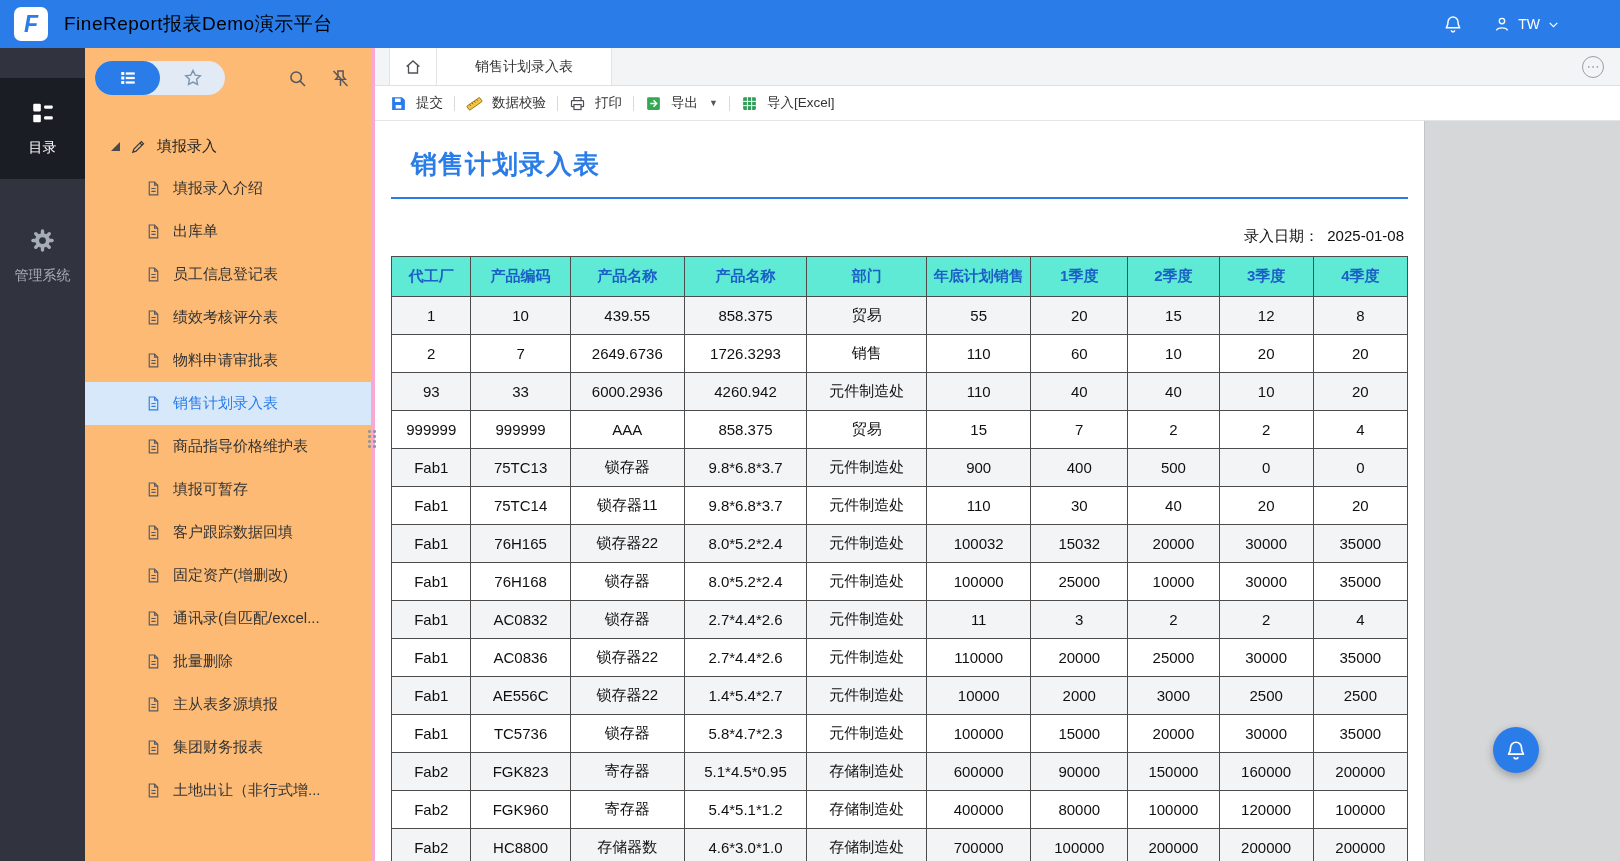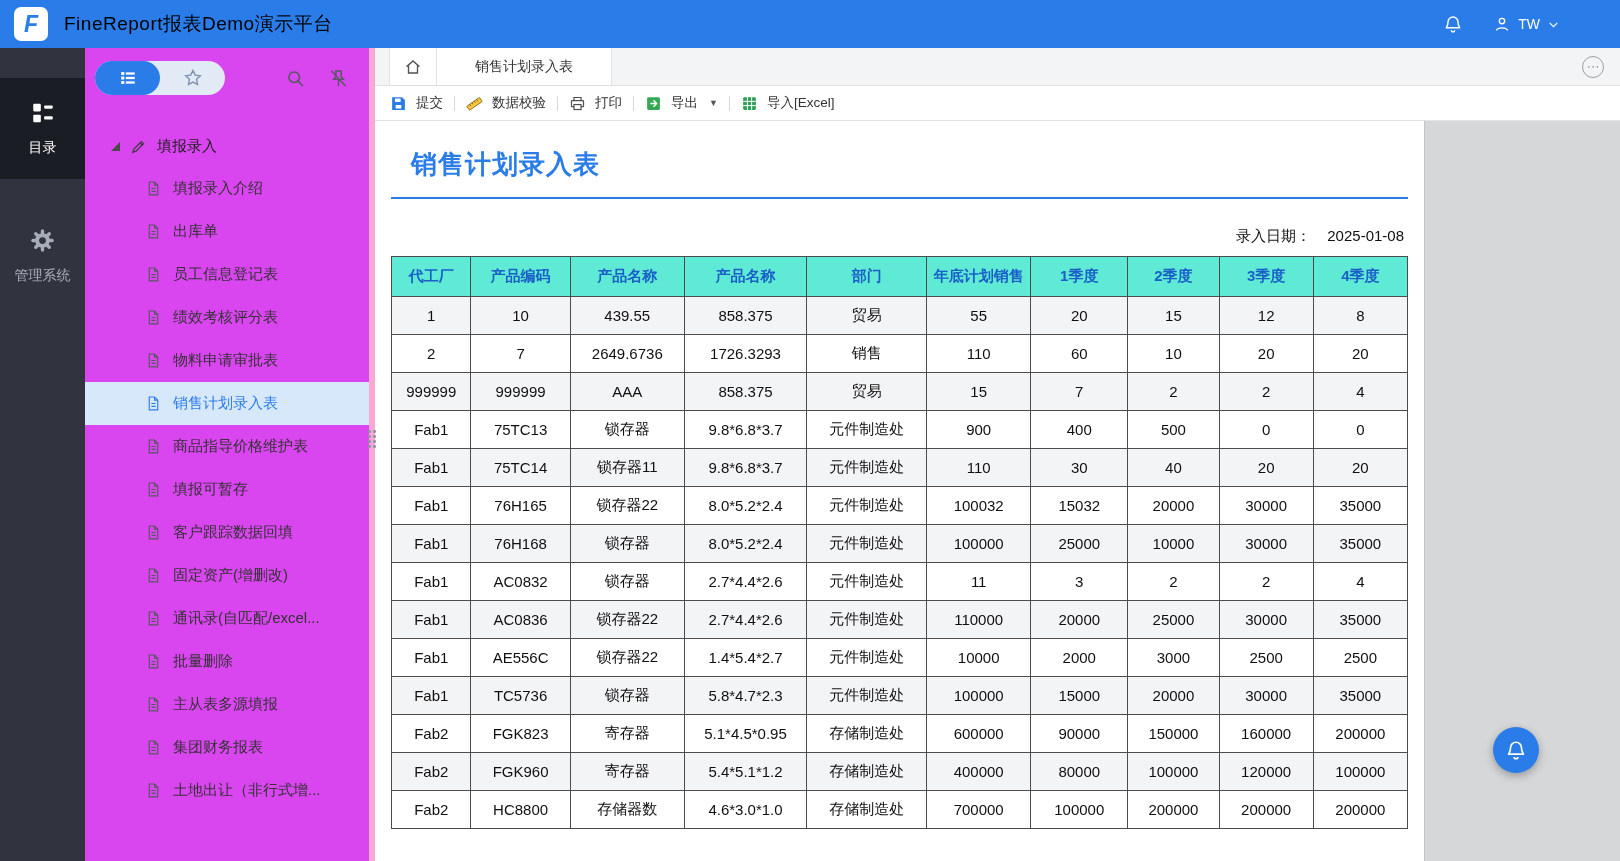--- a/index.html
+++ b/index.html
@@ -18,21 +18,21 @@
 
   
   .body-row { flex:1; display:flex; min-height:0; }
 
   
   .rail { width:85px; flex:0 0 85px; background:#31343f; display:flex; flex-direction:column; padding-top:30px; }
   .rail-item { display:flex; flex-direction:column; align-items:center; gap:13px; padding:22px 0; color:#a7adb8; font-size:14px; cursor:pointer; }
   .rail-item.active { background:#1b1d24; color:#fff; }
 
   
-  .sidebar { width:290px; flex:0 0 290px; background:#d946ef; border-right:6px solid #f9a8d4; display:flex; flex-direction:column; overflow:hidden; }
+  .sidebar { width:290px; flex:0 0 290px; background:#fdba74; border-right:4px solid #f9a8d4; display:flex; flex-direction:column; overflow:hidden; }
   .side-controls { display:flex; align-items:center; padding:13px 16px 6px 10px; }
   .pill-group { width:130px; height:34px; background:#e2eaf5; border-radius:17px; display:flex; }
   .pill-seg { flex:1; display:flex; align-items:center; justify-content:center; border-radius:17px; cursor:pointer; }
   .pill-seg.active { background:#2a7de9; }
   .side-icons { margin-left:auto; display:flex; gap:22px; padding-right:4px; }
   .tree { padding-top:24px; overflow:hidden; flex:1; }
   .tree-parent { display:flex; align-items:center; gap:10px; padding-left:26px; height:42px; font-size:15px; color:#1e1e1e; cursor:pointer; white-space:nowrap; }
   .tri { width:0; height:0; border-left:9px solid transparent; border-bottom:9px solid #4a4a4a; }
   .tree-item { display:flex; align-items:center; gap:11px; padding-left:60px; height:43px; font-size:15px; color:#333;
                cursor:pointer; white-space:nowrap; overflow:hidden; }
@@ -53,21 +53,21 @@
              padding-left:4px; font-size:13.5px; color:#333; }
   .tool { display:flex; align-items:center; gap:9px; padding:0 11px; height:100%; cursor:pointer; white-space:nowrap; }
   .tool-sep { width:1px; height:15px; background:#d9d9d9; }
   .caret { font-size:9px; color:#555; margin-left:2px; }
 
   .content { flex:1; background:#d6d7d9; position:relative; min-height:0; overflow:hidden; }
   .canvas { width:1050px; height:100%; background:#fff; border-right:1px solid #c2c4c7; overflow:hidden; }
   .report-title { color:#2a7de9; font-size:26px; font-weight:bold; padding:26px 0 0 36px; letter-spacing:1px; }
   .title-rule { height:2px; background:#2a7de9; margin:15px 16px 0 16px; }
   .date-row { text-align:right; margin:28px 20px 10px 0; font-size:15px; color:#101010; }
-  .date-row .val { margin-left:12px; }
+  .date-row .val { margin-left:4px; }
 
   table.report { border-collapse:collapse; margin:0 16px; table-layout:fixed; }
   .report th { background:#5eead4; color:#1b5fc7; font-weight:bold; height:40px; border:1px solid #4c4c4c; font-size:15px; text-align:center; }
   .report td { height:38px; border:1px solid #4c4c4c; font-size:15px; color:#101010; text-align:center; background:#fff; }
   .report tbody tr:nth-child(odd) td { background:#f3f4f5; }
 
   .fab { position:absolute; right:81px; bottom:88px; width:46px; height:46px; border-radius:50%; background:#2a7de9;
          display:flex; align-items:center; justify-content:center; box-shadow:0 3px 9px rgba(0,0,0,.3); cursor:pointer; }
 
   .resize-handle { position:absolute; left:368px; top:430px; display:grid; grid-template-columns:repeat(2,5px); grid-auto-rows:5px; cursor:col-resize; }
@@ -463,20 +463,32 @@
                   <td>2649.6736</td>
                   <td>1726.3293</td>
                   <td>销售</td>
                   <td>110</td>
                   <td>60</td>
                   <td>10</td>
                   <td>20</td>
                   <td>20</td>
                 </tr>
                 <tr>
+                  <td>93</td>
+                  <td>33</td>
+                  <td>6000.2936</td>
+                  <td>4260.942</td>
+                  <td>元件制造处</td>
+                  <td>110</td>
+                  <td>40</td>
+                  <td>40</td>
+                  <td>10</td>
+                  <td>20</td>
+                </tr>
+                <tr>
                   <td>999999</td>
                   <td>999999</td>
                   <td>AAA</td>
                   <td>858.375</td>
                   <td>贸易</td>
                   <td>15</td>
                   <td>7</td>
                   <td>2</td>
                   <td>2</td>
                   <td>4</td>

